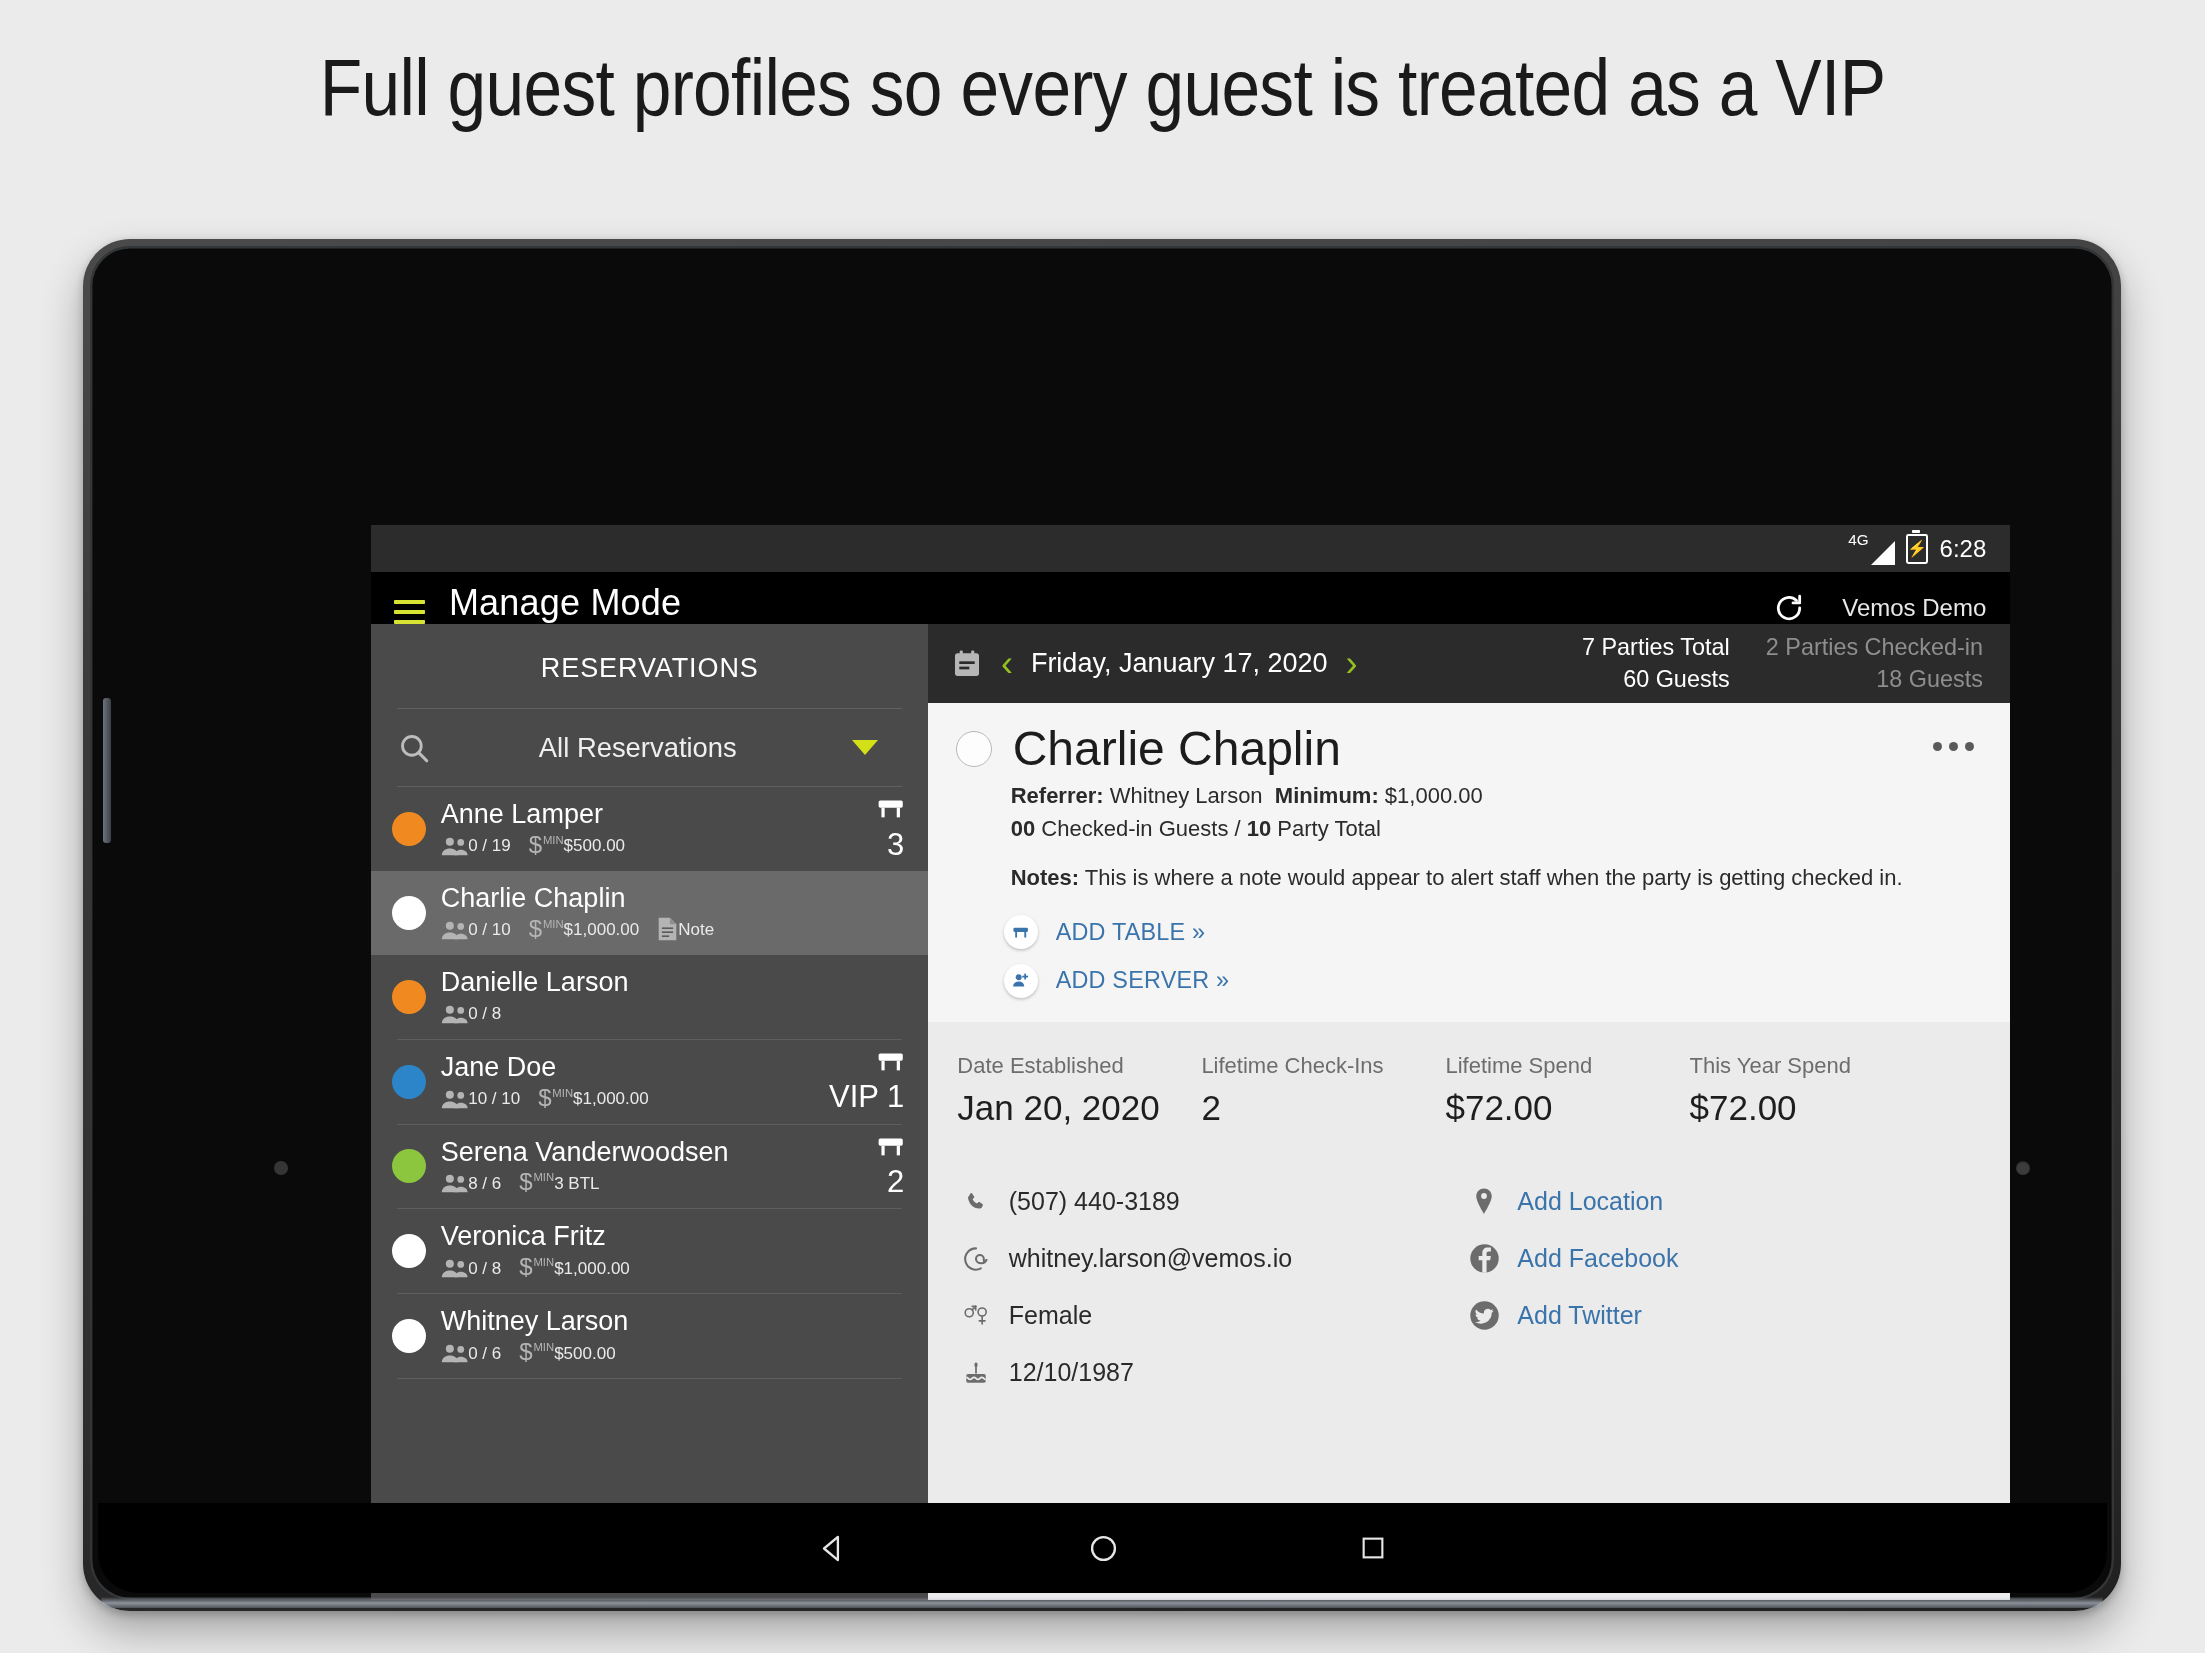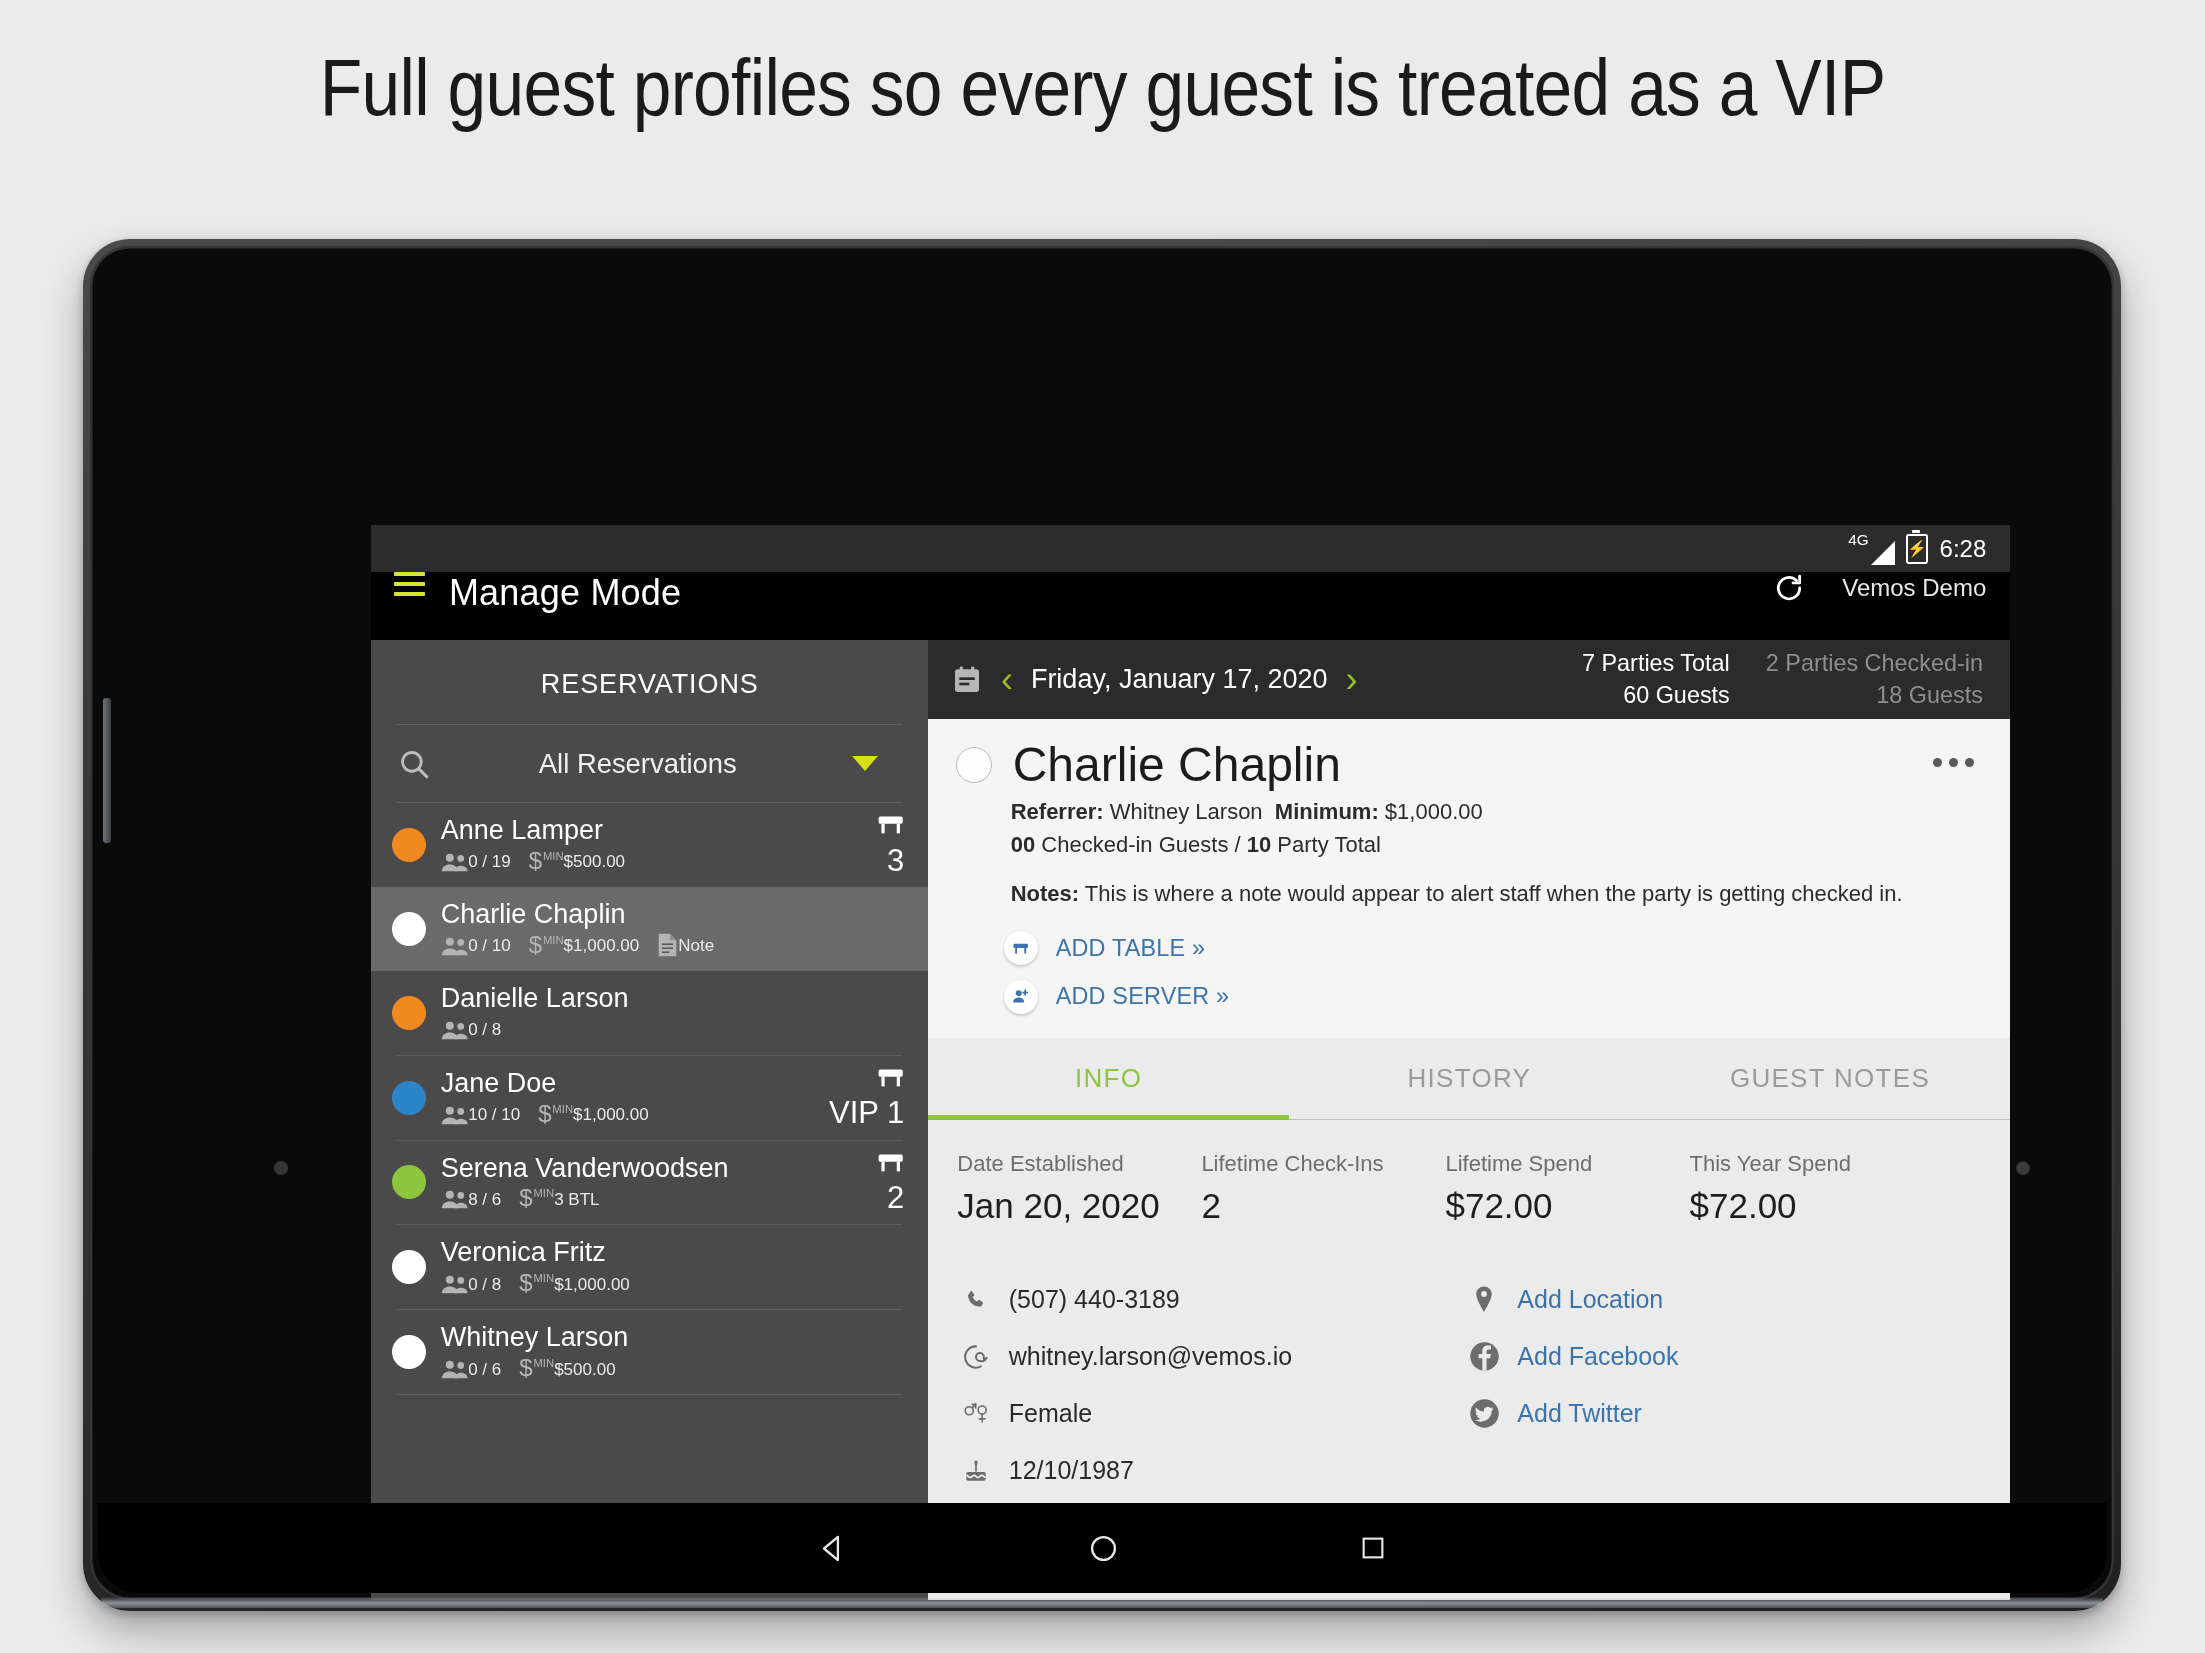--- a/index.html
+++ b/index.html
@@ -117,24 +117,24 @@
   }
   .battery::before {
     content:""; position:absolute; top:-5.7px; left:4px;
     width:8px; height:3.2px; background:#fff; border-radius:0.8px;
   }
   .battery-bolt { font-size: 16px; color:#fff; line-height:1; }
   .clock { font-size: 24px; color: #fff; font-weight: 400; }
 
   
   .app-bar {
-    height: 68px;
+    height: 52px;
     background: #000000;
     display: flex;
-    align-items: flex-start;
+    align-items: flex-end;
     padding: 0 24px 0 22.6px;
   }
   .hamburger { width: 31px; height: 24px; display:flex; flex-direction:column; justify-content:space-between; cursor:pointer; }
   .hamburger span { display:block; height:4px; background:#d6e333; border-radius:0.8px; }
   .app-title {
     margin-left: 24px;
     font-size: 36px;
     font-weight: 300;
     color: #fff;
     letter-spacing: 0.2px;
@@ -696,26 +696,20 @@
                     <path d="M2.6 19.2c0-3.9 3.1-6.3 6.9-6.3s6.9 2.4 6.9 6.3z" fill="#3a74ab"></path>
                     <rect x="16.4" y="3.3" width="2.2" height="7.2" fill="#3a74ab"></rect>
                     <rect x="13.9" y="5.8" width="7.2" height="2.2" fill="#3a74ab"></rect>
                   </svg>
                 </span>
                 <span class="action-label">ADD SERVER »</span>
               </div>
             </div>
           </div>
 
-          <div class="tabs" id="tabs-root">
-            <div class="tab-underline"></div>
-          <div class="tab active">INFO</div>
-              <div class="tab">HISTORY</div>
-              <div class="tab">GUEST NOTES</div>
-            </div>
 
           <div class="info-area">
             <div class="stat-grid" id="stat-grid">
                 <div class="stat-item">
                   <div class="stat-label">Date Established</div>
                   <div class="stat-value">Jan 20, 2020</div>
                 </div>
                 <div class="stat-item">
                   <div class="stat-label">Lifetime Check-Ins</div>
                   <div class="stat-value">2</div>

